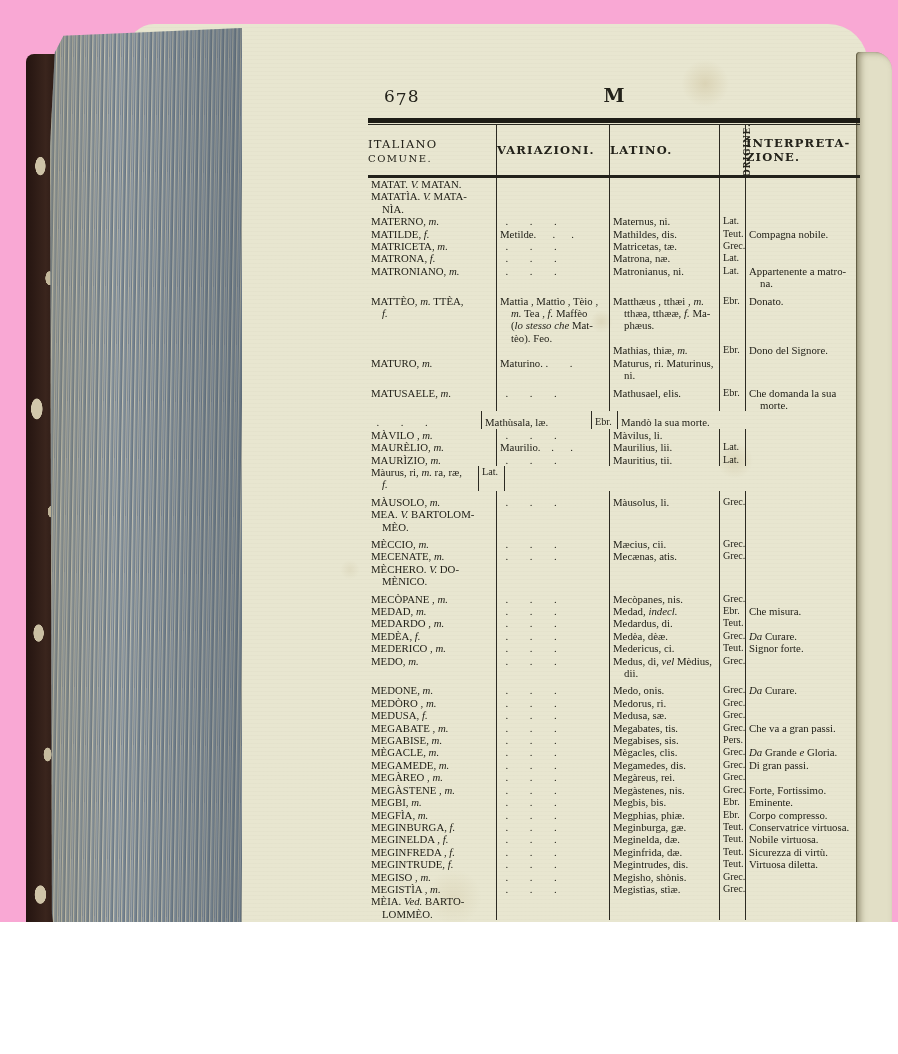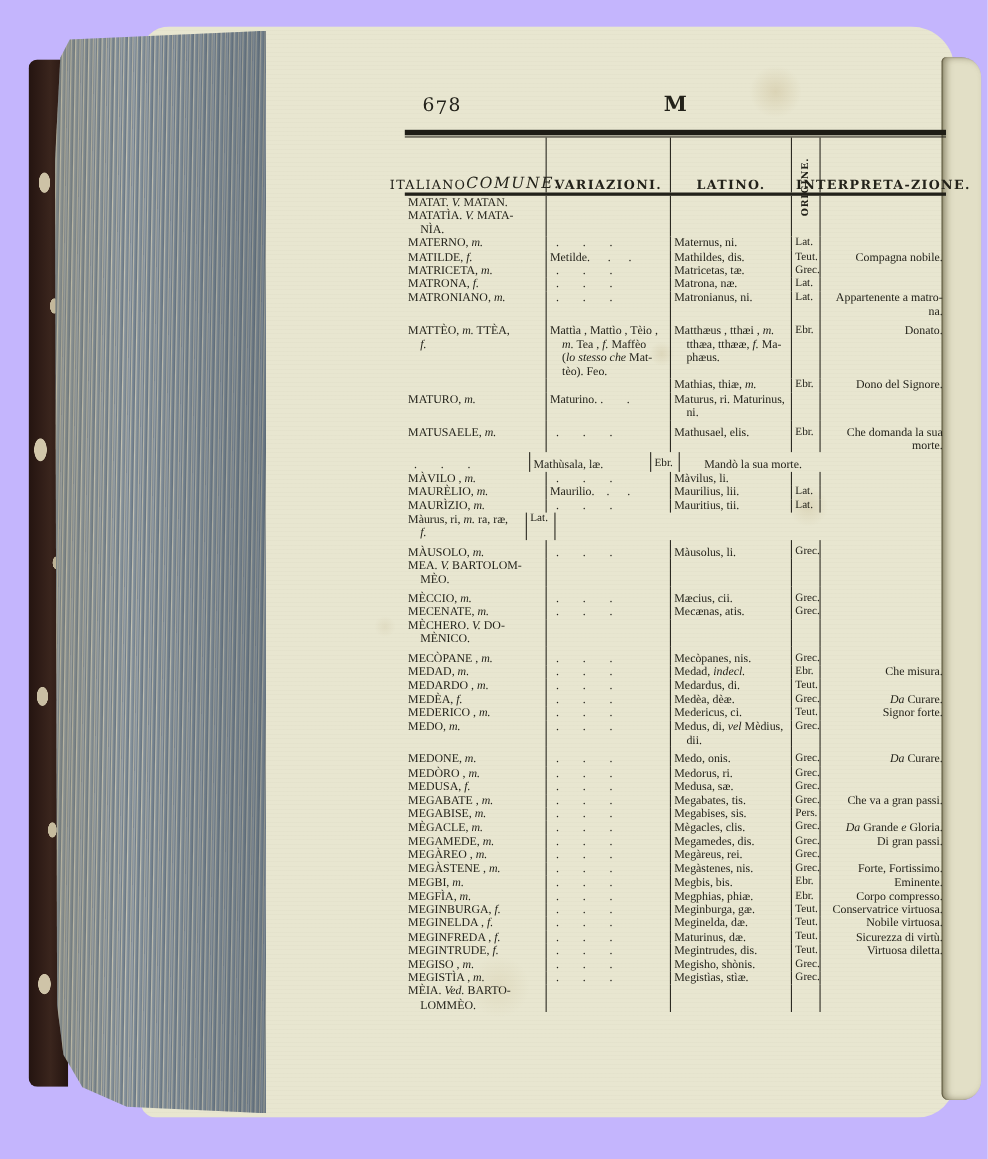--- a/index.html
+++ b/index.html
@@ -1,16 +1,16 @@
 <!DOCTYPE html>
 <html><head>
 <meta charset="utf-8">
 <style>
   html,body{margin:0;padding:0;}
-  #canvas{position:relative;width:898px;height:1054px;background:#c4b5fd;overflow:hidden;
+  #canvas{position:relative;width:898px;height:922px;background:#f9a8d4;overflow:hidden;
           font-family:"DejaVu Serif","Liberation Serif",serif;}
   
   .spine{position:absolute;left:26px;top:54px;width:36px;height:934px;border-radius:8px 0 0 8px;
     background:
       radial-gradient(ellipse 9px 16px at 40% 12%, #cdc2a6 0 55%, transparent 60%),
       radial-gradient(ellipse 7px 12px at 65% 24%, #c3b89b 0 55%, transparent 60%),
       radial-gradient(ellipse 10px 18px at 30% 38%, #d2c7ab 0 55%, transparent 60%),
       radial-gradient(ellipse 6px 10px at 70% 49%, #bdb296 0 55%, transparent 60%),
       radial-gradient(ellipse 9px 15px at 35% 62%, #cabfa3 0 55%, transparent 60%),
       radial-gradient(ellipse 7px 12px at 60% 75%, #c6bb9e 0 55%, transparent 60%),
@@ -37,25 +37,25 @@
         #6e7c88 6px,#d7d3c0 7px,#95a0a8 8px,#7b8995 10px,#c2bfae 11px,#848f9a 12px);}
   
   .content{position:absolute;left:368px;top:84px;width:492px;color:#23221a;}
   .pagehead{position:relative;height:34px;}
   .pagenum{position:absolute;left:16px;top:2px;font-size:17px;letter-spacing:1px;}
   .pagenum i{font-style:normal;position:relative;top:3px;}
   .letterhead{position:absolute;left:0;right:0;top:0;text-align:center;font-size:19px;font-weight:bold;}
   .rule-top{border-top:5px solid #1d1c15;border-bottom:1px solid #2a2921;height:1px;}
   .tbl{border-collapse:collapse;width:492px;}
   .hdr{display:flex;border-bottom:3px solid #22211a;}
-  .hdr .hc{box-sizing:border-box;display:flex;flex-direction:row;align-items:flex-end;justify-content:center;
+  .hdr .hc{box-sizing:border-box;display:flex;flex-direction:column;align-items:flex-start;justify-content:center;
     height:50px;text-align:center;font-size:11.5px;letter-spacing:1.2px;}
   .hc+.hc{border-left:1px solid #2c2a22;font-weight:bold;}
-  .sub{font-size:14px;letter-spacing:1.5px;margin-top:2px;font-style:italic;}
-  .col-it{width:128px;} .col-va{width:113px;} .col-la{width:110px;} .col-or{width:26px;} .col-in{width:115px;text-align:right;}
+  .sub{font-size:10px;letter-spacing:1.5px;margin-top:2px;}
+  .col-it{width:128px;} .col-va{width:113px;} .col-la{width:110px;} .col-or{width:26px;} .col-in{width:115px;}
   .vert{transform:rotate(-90deg);font-size:8.5px;letter-spacing:.8px;white-space:nowrap;}
   .rows{font-size:10.8px;line-height:12.4px;}
   .row{display:flex;font-family:Liberation Serif, serif;}
   .row .c{box-sizing:border-box;padding:0 3px 0 14px;text-indent:-11px;white-space:pre-wrap;}
   .row .c+.c{border-left:1px solid #2c2a22;}
   .row .c.or{padding-left:3px;text-indent:0;font-size:10.2px;}
   .row.gap .c{padding-top:5px;}
   i{font-style:italic;}
 </style>
 </head>
@@ -422,21 +422,21 @@
       <div class="c col-it">MEGINELDA , <i>f.</i></div>
       <div class="c col-va"> .  .  .</div>
       <div class="c col-la">Meginelda, dæ.</div>
       <div class="c or col-or">Teut.</div>
       <div class="c col-in">Nobile virtuosa.</div>
     </div>
 
     <div class="row">
       <div class="c col-it">MEGINFREDA , <i>f.</i></div>
       <div class="c col-va"> .  .  .</div>
-      <div class="c col-la">Maturinus, dæ.</div>
+      <div class="c col-la">Meginfrida, dæ.</div>
       <div class="c or col-or">Teut.</div>
       <div class="c col-in">Sicurezza di virtù.</div>
     </div>
 
     <div class="row">
       <div class="c col-it">MEGINTRUDE, <i>f.</i></div>
       <div class="c col-va"> .  .  .</div>
       <div class="c col-la">Megintrudes, dis.</div>
       <div class="c or col-or">Teut.</div>
       <div class="c col-in">Virtuosa diletta.</div>

